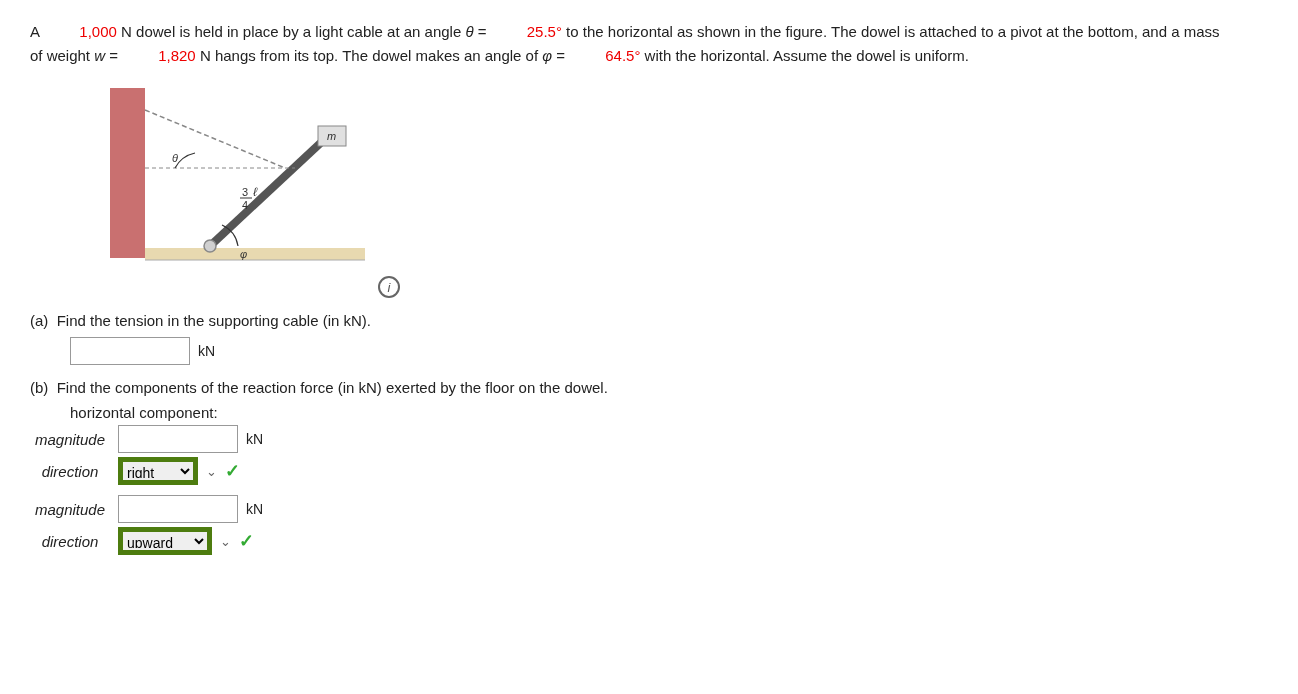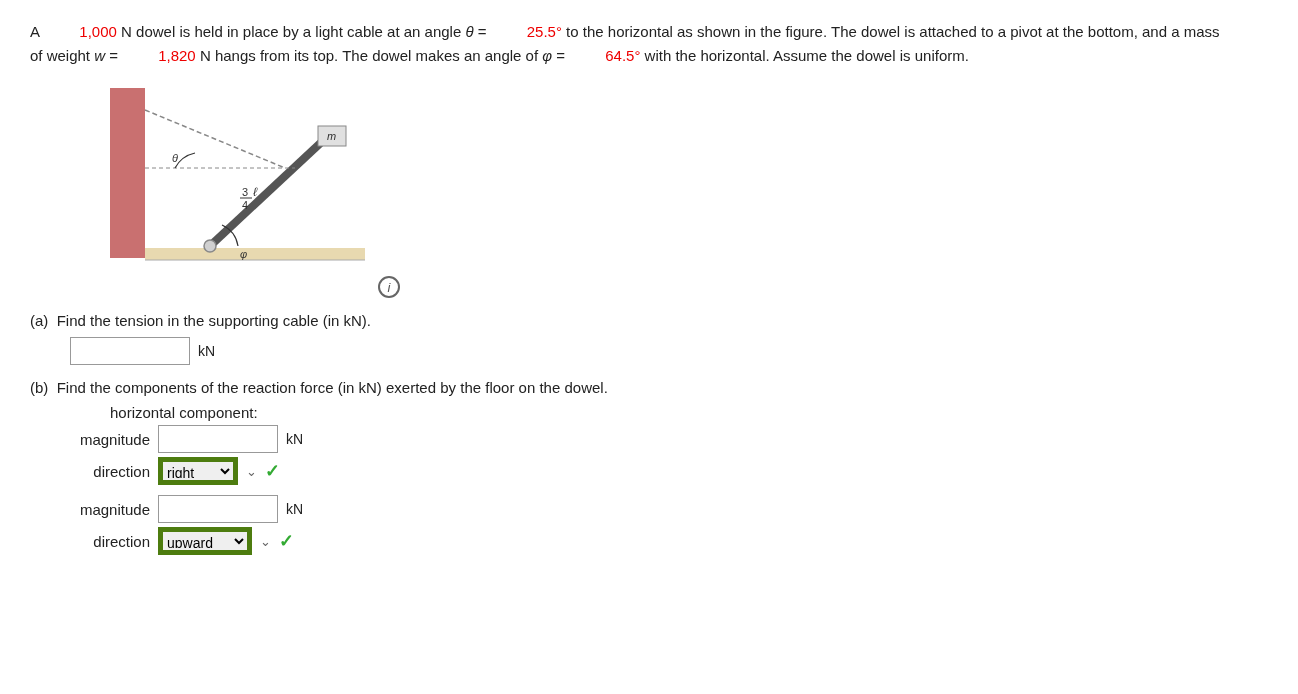--- a/index.html
+++ b/index.html
@@ -59,21 +59,22 @@
       font-weight: normal;
     }
     .field-row {
       display: flex;
       align-items: center;
       gap: 8px;
       margin: 4px 0;
     }
     .field-row .label {
       width: 80px;
-      text-align: right;
+      text-align: center;
+      font-style: italic;
     }
     input[type="text"] {
       width: 120px;
       height: 28px;
       border: 1px solid #999;
       padding: 2px 6px;
       font-size: 14px;
     }
     .unit-label {
       font-size: 14px;
@@ -84,21 +85,20 @@
       border: 5px solid #4d7c0f;
       padding: 2px 0;
       min-width: 80px;
     }
     .check-icon {
       color: #3a3;
       font-size: 18px;
       font-weight: bold;
     }
     .section-indent {
-      margin-left: 40px;
     }
     
     .diagram-svg {
       display: block;
     }
   </style>
 </head>
 <body>
 
 <div class="problem-text">

